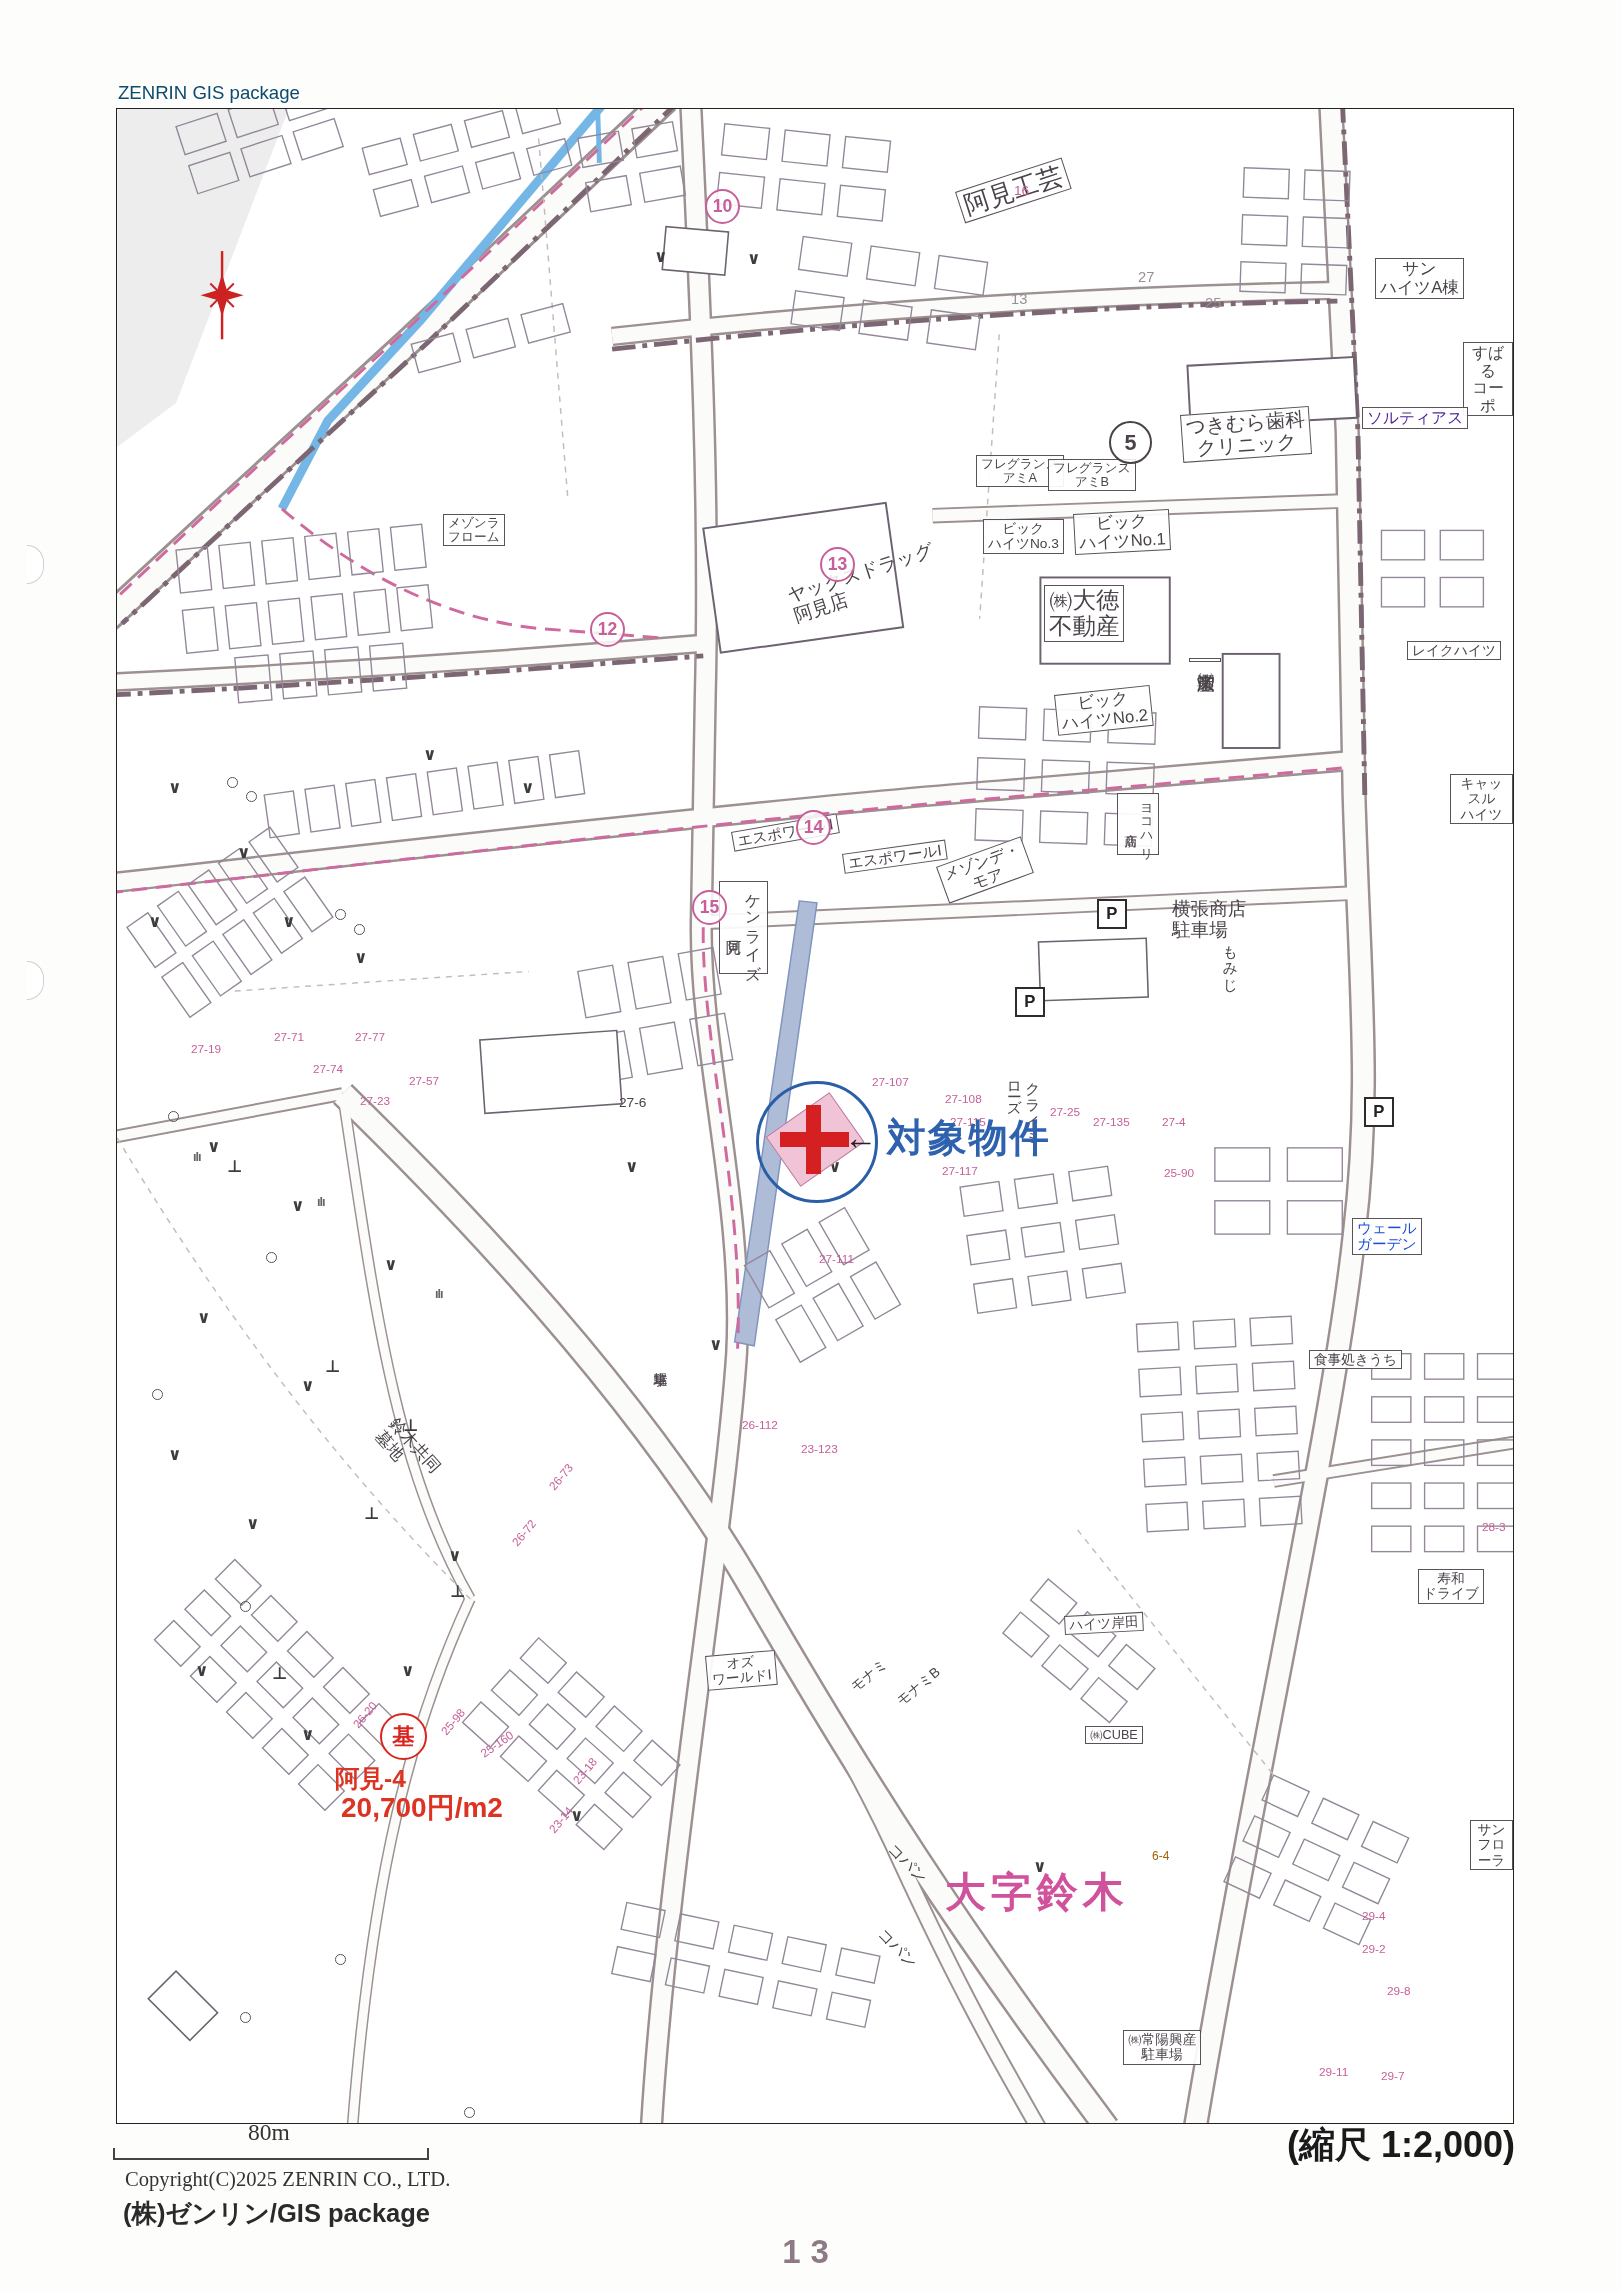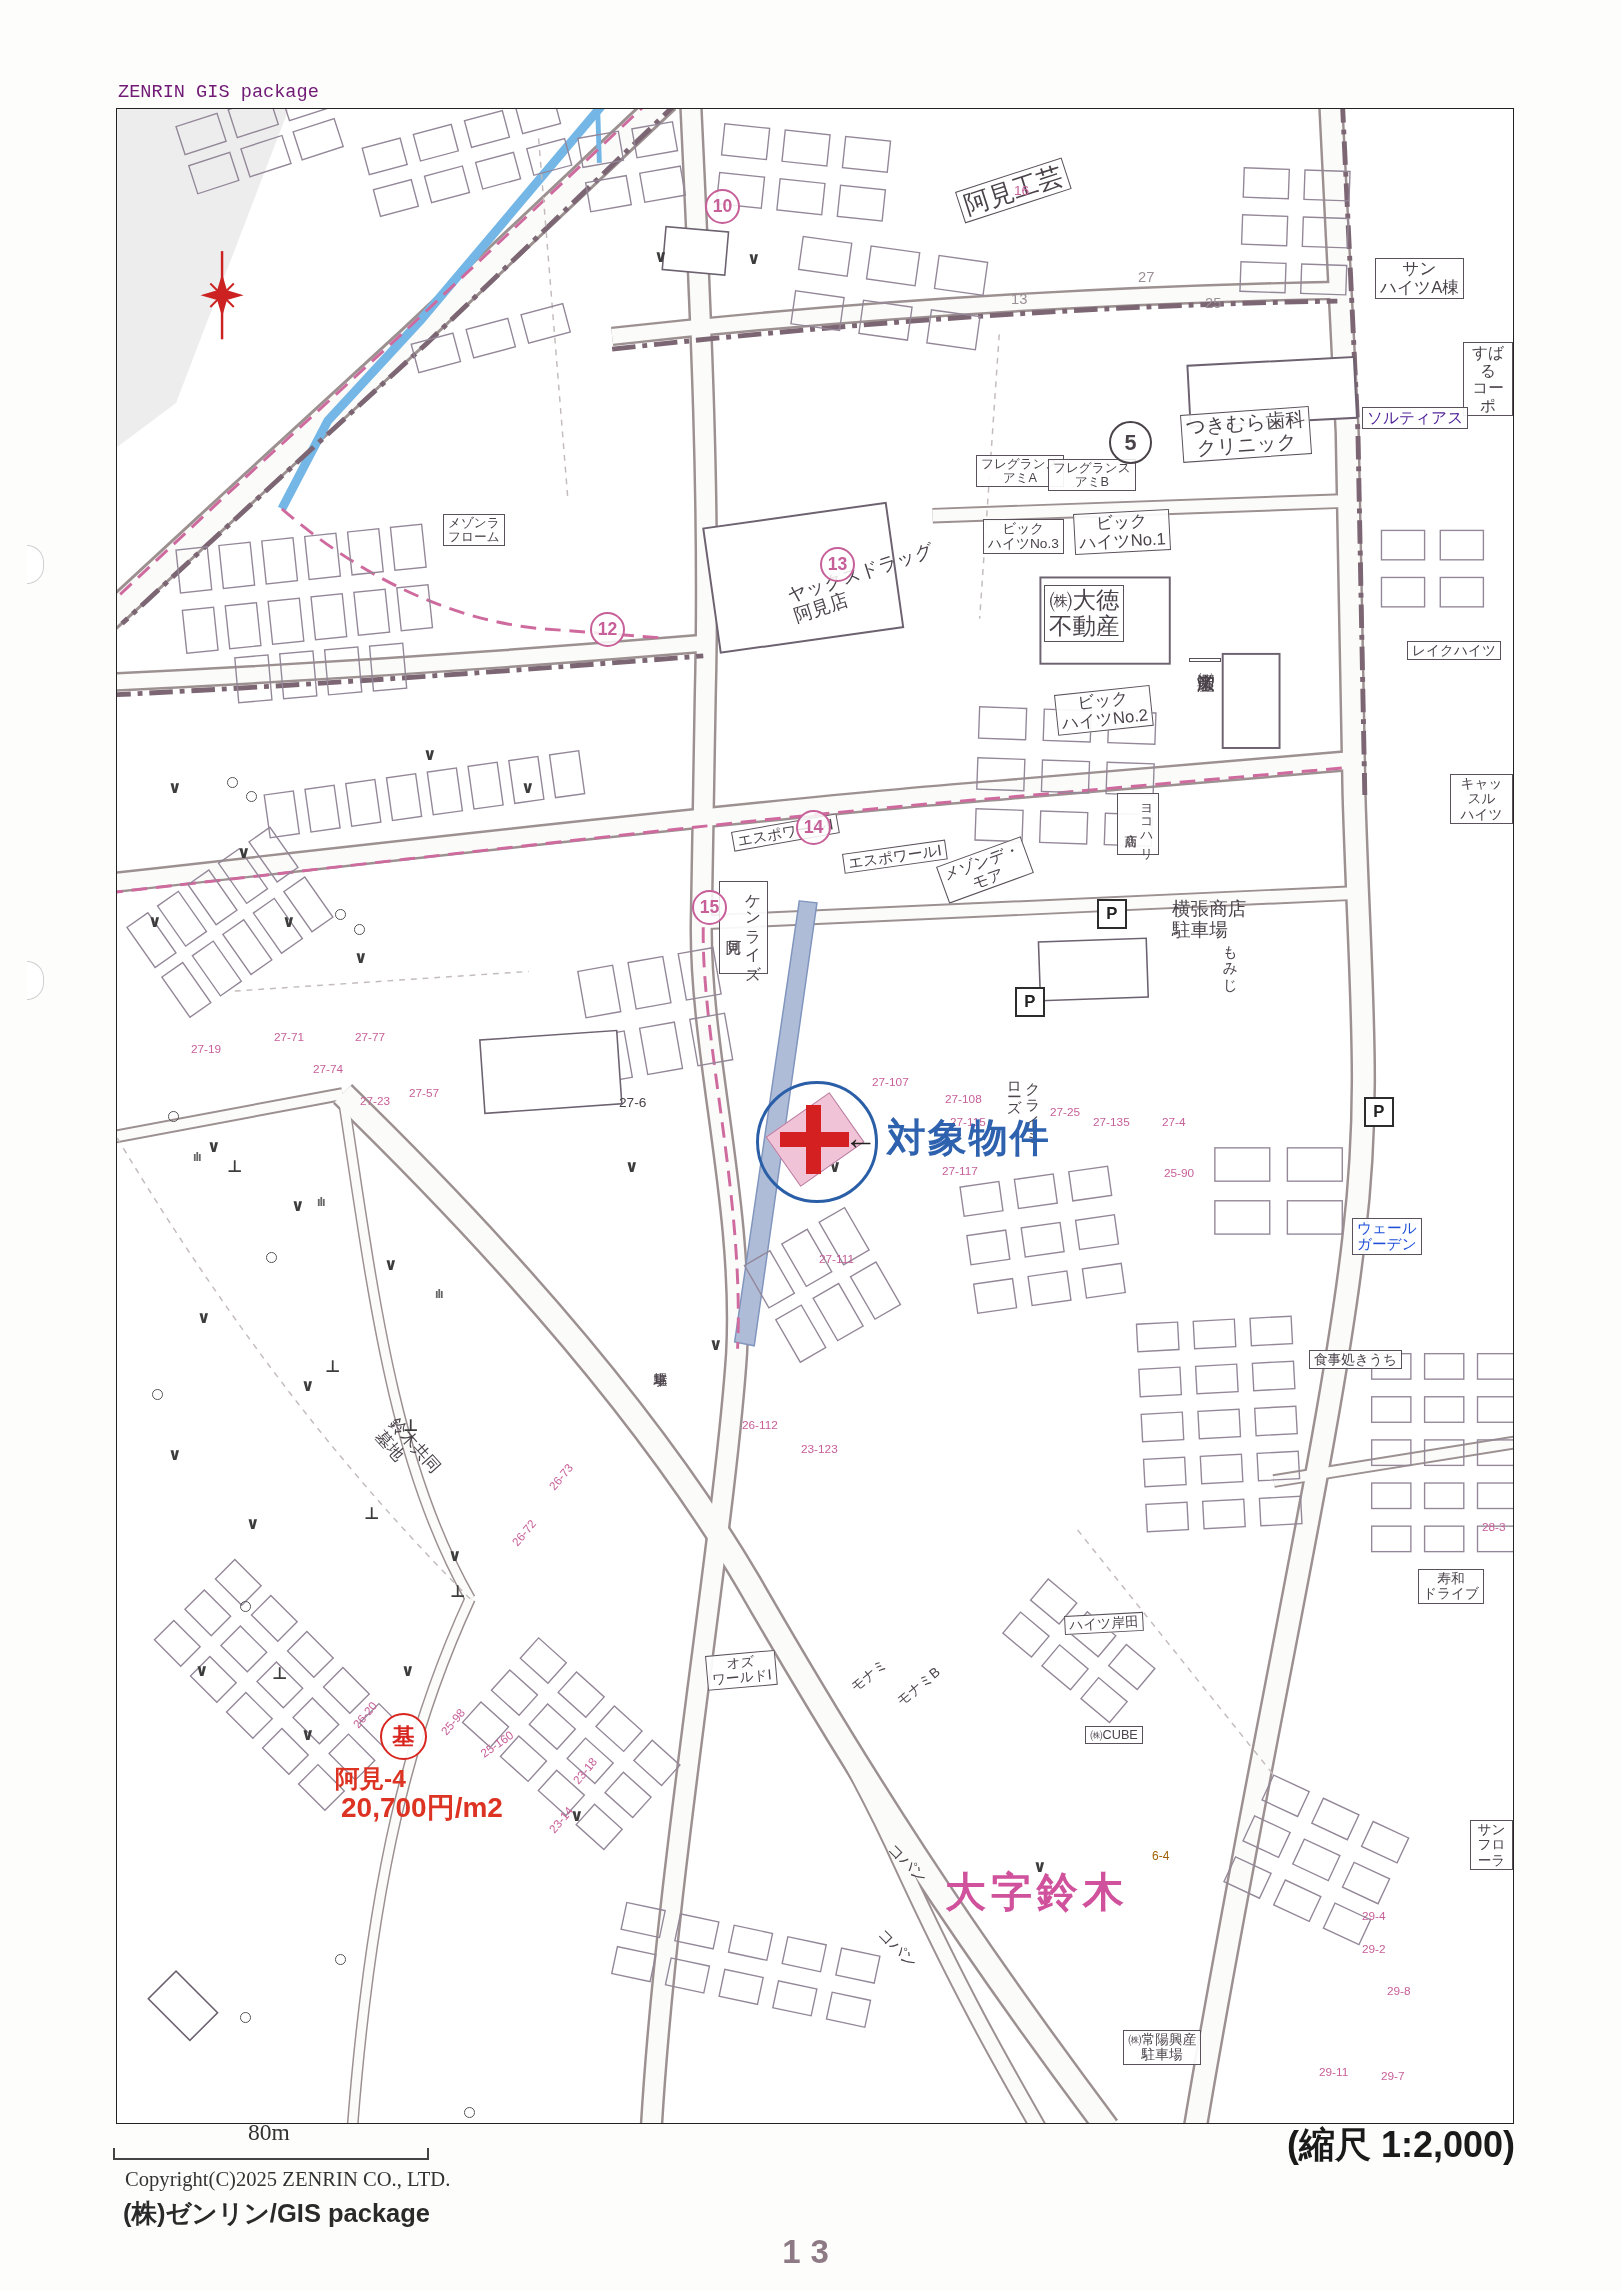--- a/index.html
+++ b/index.html
@@ -1,19 +1,19 @@
 <!DOCTYPE html>
 <html><head>
 <meta charset="utf-8">
 <style>
   html,body{margin:0;padding:0;background:#e8e8e8;}
   .sheet{position:relative;width:1621px;height:2292px;background:#fdfdfc;overflow:hidden;
          font-family:"Liberation Sans","DejaVu Sans",sans-serif;color:#333;}
-  .hdr-note{position:absolute;left:118px;top:82px;font-family:Liberation Mono, monospace;
-            font-size:18.6px;color:#701a75;}
+  .hdr-note{position:absolute;left:118px;top:82px;font-family:Liberation Sans, sans-serif;
+            font-size:18.6px;color:#0c4a6e;}
   .title{position:absolute;right:110px;top:43px;font-size:51px;font-weight:bold;color:#2e6cb3;
          letter-spacing:2.9px;}
   .map{position:absolute;left:116px;top:108px;width:1396px;height:2014px;border:1.5px solid #222;
        background:#fff;overflow:hidden;}
   .map svg.base{position:absolute;left:0;top:0;}
   .mlabel{position:absolute;line-height:1.12;color:#4a434a;white-space:pre-line;transform-origin:left top;
           font-weight:500;}
   .mlabel.boxed{background:rgba(255,255,255,.93);border:1.5px solid #5a525a;padding:1px 3.9px;text-align:center;}
   .mlabel.vert{writing-mode:vertical-rl;text-orientation:mixed;line-height:1.25;}
   .parcel{position:absolute;font-size:11.8px;color:#c75f99;transform-origin:left top;white-space:nowrap;}
@@ -456,21 +456,21 @@
         <div class="mlabel" style="left: 1035px; top: 1741px; font-size: 12px; color: #a16207;">6-4</div>
         <div class="mlabel" style="left: 897px; top: 74px; font-size: 13.7px; color: rgb(199, 95, 153);">16</div>
         <div class="mlabel" style="left: 1021px; top: 160px; font-size: 14.7px; color: rgb(154, 143, 150);">27</div>
         <div class="mlabel" style="left: 894px; top: 182px; font-size: 14.7px; color: rgb(154, 143, 150);">13</div>
         <div class="mlabel" style="left: 1088px; top: 186px; font-size: 14.7px; color: rgb(154, 143, 150);">25</div>
         <div class="parcel" style="left: 74px; top: 933px;">27-19</div>
         <div class="parcel" style="left: 157px; top: 921px;">27-71</div>
         <div class="parcel" style="left: 196px; top: 953px;">27-74</div>
         <div class="parcel" style="left: 238px; top: 921px;">27-77</div>
         <div class="parcel" style="left: 243px; top: 985px;">27-23</div>
-        <div class="parcel" style="left: 292px; top: 965px; margin-top: 12px;">27-57</div>
+        <div class="parcel" style="left: 292px; top: 965px;">27-57</div>
         <div class="parcel" style="left: 502px; top: 986px; font-size: 13.7px; color: rgb(74, 67, 74);">27-6</div>
         <div class="parcel" style="left: 755px; top: 966px;">27-107</div>
         <div class="parcel" style="left: 828px; top: 983px;">27-108</div>
         <div class="parcel" style="left: 833px; top: 1006px;">27-115</div>
         <div class="parcel" style="left: 825px; top: 1055px;">27-117</div>
         <div class="parcel" style="left: 933px; top: 996px;">27-25</div>
         <div class="parcel" style="left: 976px; top: 1006px;">27-135</div>
         <div class="parcel" style="left: 1045px; top: 1006px;">27-4</div>
         <div class="parcel" style="left: 1047px; top: 1057px;">25-90</div>
         <div class="parcel" style="left: 702px; top: 1143px;">27-111</div>

